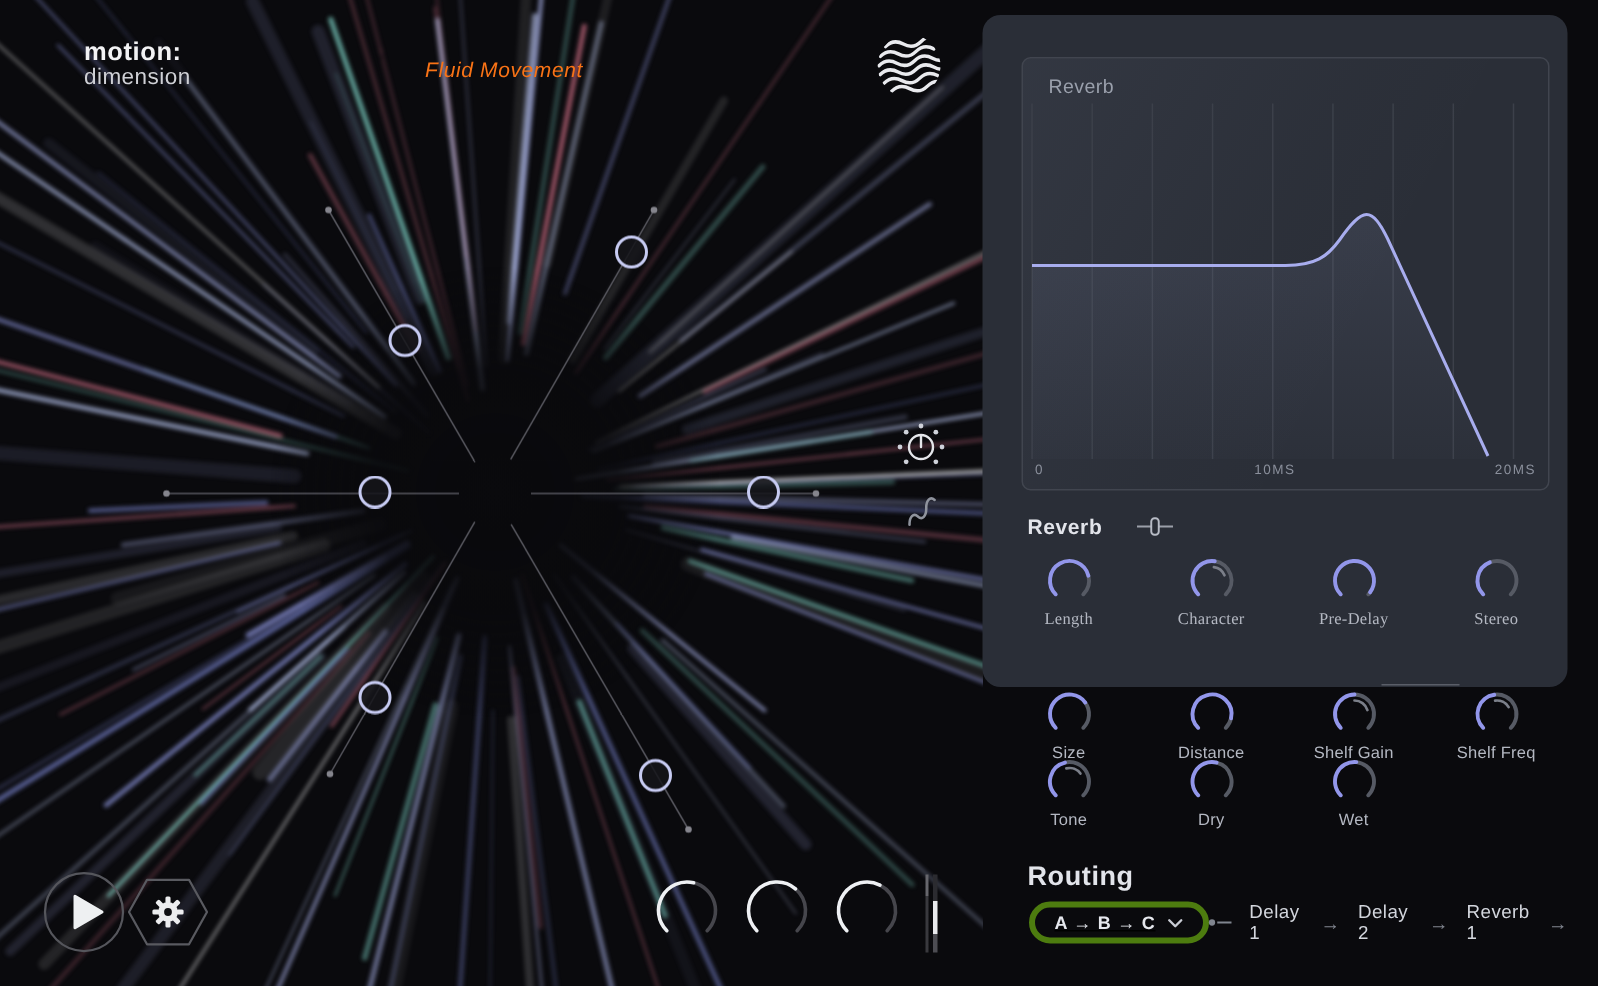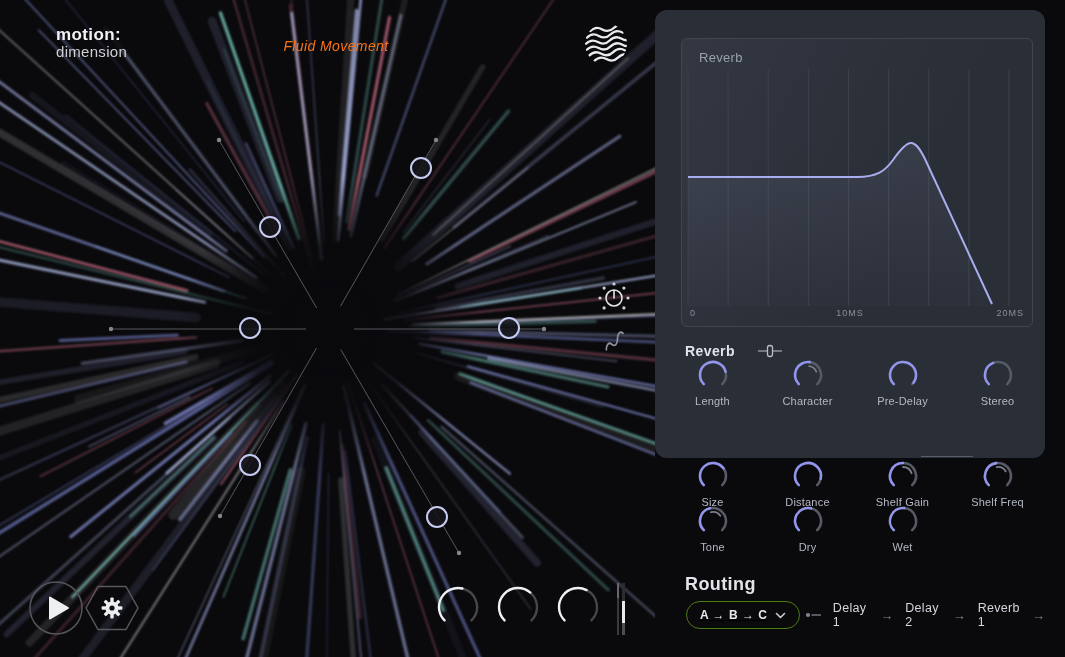--- a/index.html
+++ b/index.html
@@ -38,21 +38,21 @@
   #section-title{font-size:14px;font-weight:bold;color:#e2e4ea;letter-spacing:.4px;}
   #fader-icon{margin-left:22px;}
   .knob-row{position:absolute;left:10px;width:380px;display:flex;}
   .knob-cell{width:95px;display:flex;flex-direction:column;align-items:center;}
   .knob-cell svg{display:block;}
   .knob-label{margin-top:3px;font-size:11px;color:#b4b8c2;letter-spacing:.2px;white-space:nowrap;}
   #shelf-link{position:absolute;left:266px;top:446px;width:52px;height:1px;background:#5a5e68;}
   #routing-title{position:absolute;left:30px;top:564px;font-size:18px;font-weight:bold;
       color:#e2e4ea;letter-spacing:.4px;}
   #routing-selector{position:absolute;left:31px;top:591px;height:28px;padding:0 13px;
-      display:flex;align-items:center;gap:8px;border:1px solid #4d7c0f;border-radius:14px;
+      display:flex;align-items:center;gap:8px;border:4px solid #4d7c0f;border-radius:14px;
       cursor:pointer;box-sizing:border-box;text-decoration:underline;}
   #routing-selector .sel-label{font-size:12px;font-weight:bold;color:#e6e8ee;letter-spacing:.5px;}
   #routing-chain{position:absolute;left:150px;top:591px;height:28px;display:flex;
       align-items:center;gap:12px;}
   .chain-item{font-size:12.5px;color:#d3d6dd;letter-spacing:.3px;cursor:pointer;}
   .chain-arrow{font-size:13px;color:#80858f;}
 </style>
 </head>
 <body>
 
@@ -329,21 +329,21 @@
 
     <div id="section-header">
       <span id="section-title">Reverb</span>
       <svg id="fader-icon" width="26" height="14">
         <line x1="1" y1="7" x2="25" y2="7" stroke="#9b9fa9" stroke-width="1.3"></line>
         <rect x="10.5" y="1.5" width="5" height="11" rx="2.2" fill="#2a2e37" stroke="#b8bcc6" stroke-width="1.3"></rect>
       </svg>
     </div>
 
     <div id="knob-rows-host">
-        <div class="knob-row" style="top: 348px;">
+        <div class="knob-row" style="top: 360px; font-family: Liberation Serif, serif;">
           <div class="knob-cell">
             <svg width="34" height="34">
               <path d="M 29.5915810946722 13.767031466856881 A 13 13 0 0 1 26.192388155425128 26.192388155425107" stroke="#565a64" stroke-width="2.6" fill="none" stroke-linecap="round"></path>
               <path d="M 7.8076118445748826 26.19238815542512 A 13 13 0 1 1 29.5915810946722 13.767031466856881" stroke="#9296ea" stroke-width="2.6" fill="none" stroke-linecap="round"></path>
             </svg>
             <div class="knob-label">Length</div>
           </div>
           <div class="knob-cell">
             <svg width="34" height="34">
               <path d="M 18.831716015188572 4.129692449684752 A 13 13 0 0 1 26.192388155425128 26.192388155425107" stroke="#565a64" stroke-width="2.6" fill="none" stroke-linecap="round"></path>

